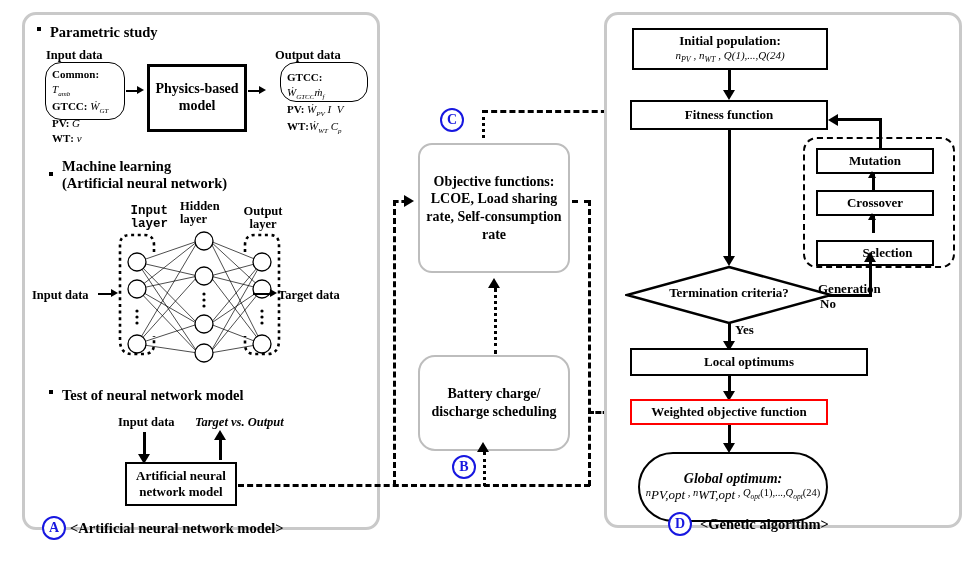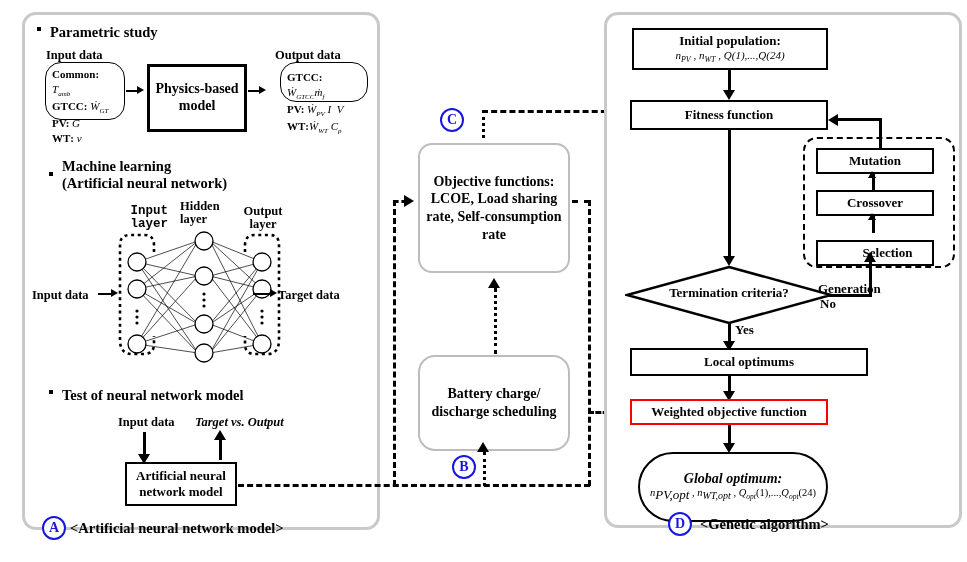--- a/index.html
+++ b/index.html
@@ -296,18 +296,18 @@
 
 <div class="hbox thin red" style="left:630px;top:399px;width:198px;height:26px;">
   <span>Weighted objective function</span>
 </div>
 <div class="ln vln" style="left:728px;top:425px;height:22px;"></div>
 <div class="arrowdown" style="left:723px;top:443px;"></div>
 
 <div class="ellipsebox" style="left:638px;top:452px;width:190px;height:70px;border-radius:40px;">
   <span style="font-style:italic;font-weight:bold;font-size:14px;">Global optimum:</span>
   <span style="font-size:10.5px;">
-    <i>n<sub style="font-size:13px">PV,opt</sub></i> , <i>n<sub style="font-size:10px">WT,opt</sub></i> , <i>Q<sub style="font-size:7.5px">opt</sub></i>(1),...,<i>Q<sub style="font-size:7.5px">opt</sub></i>(24)
+    <i>n<sub style="font-size:13px">PV,opt</sub></i> , <i>n<sub style="font-size:13px">WT,opt</sub></i> , <i>Q<sub style="font-size:7.5px">opt</sub></i>(1),...,<i>Q<sub style="font-size:7.5px">opt</sub></i>(24)
   </span>
 </div>
 
 <div class="circ-lbl" style="left:668px;top:512px;">D</div>
 <div class="section-cap" style="left:700px;top:516px;">&lt;Genetic algorithm&gt;</div>
 
 </body></html>

